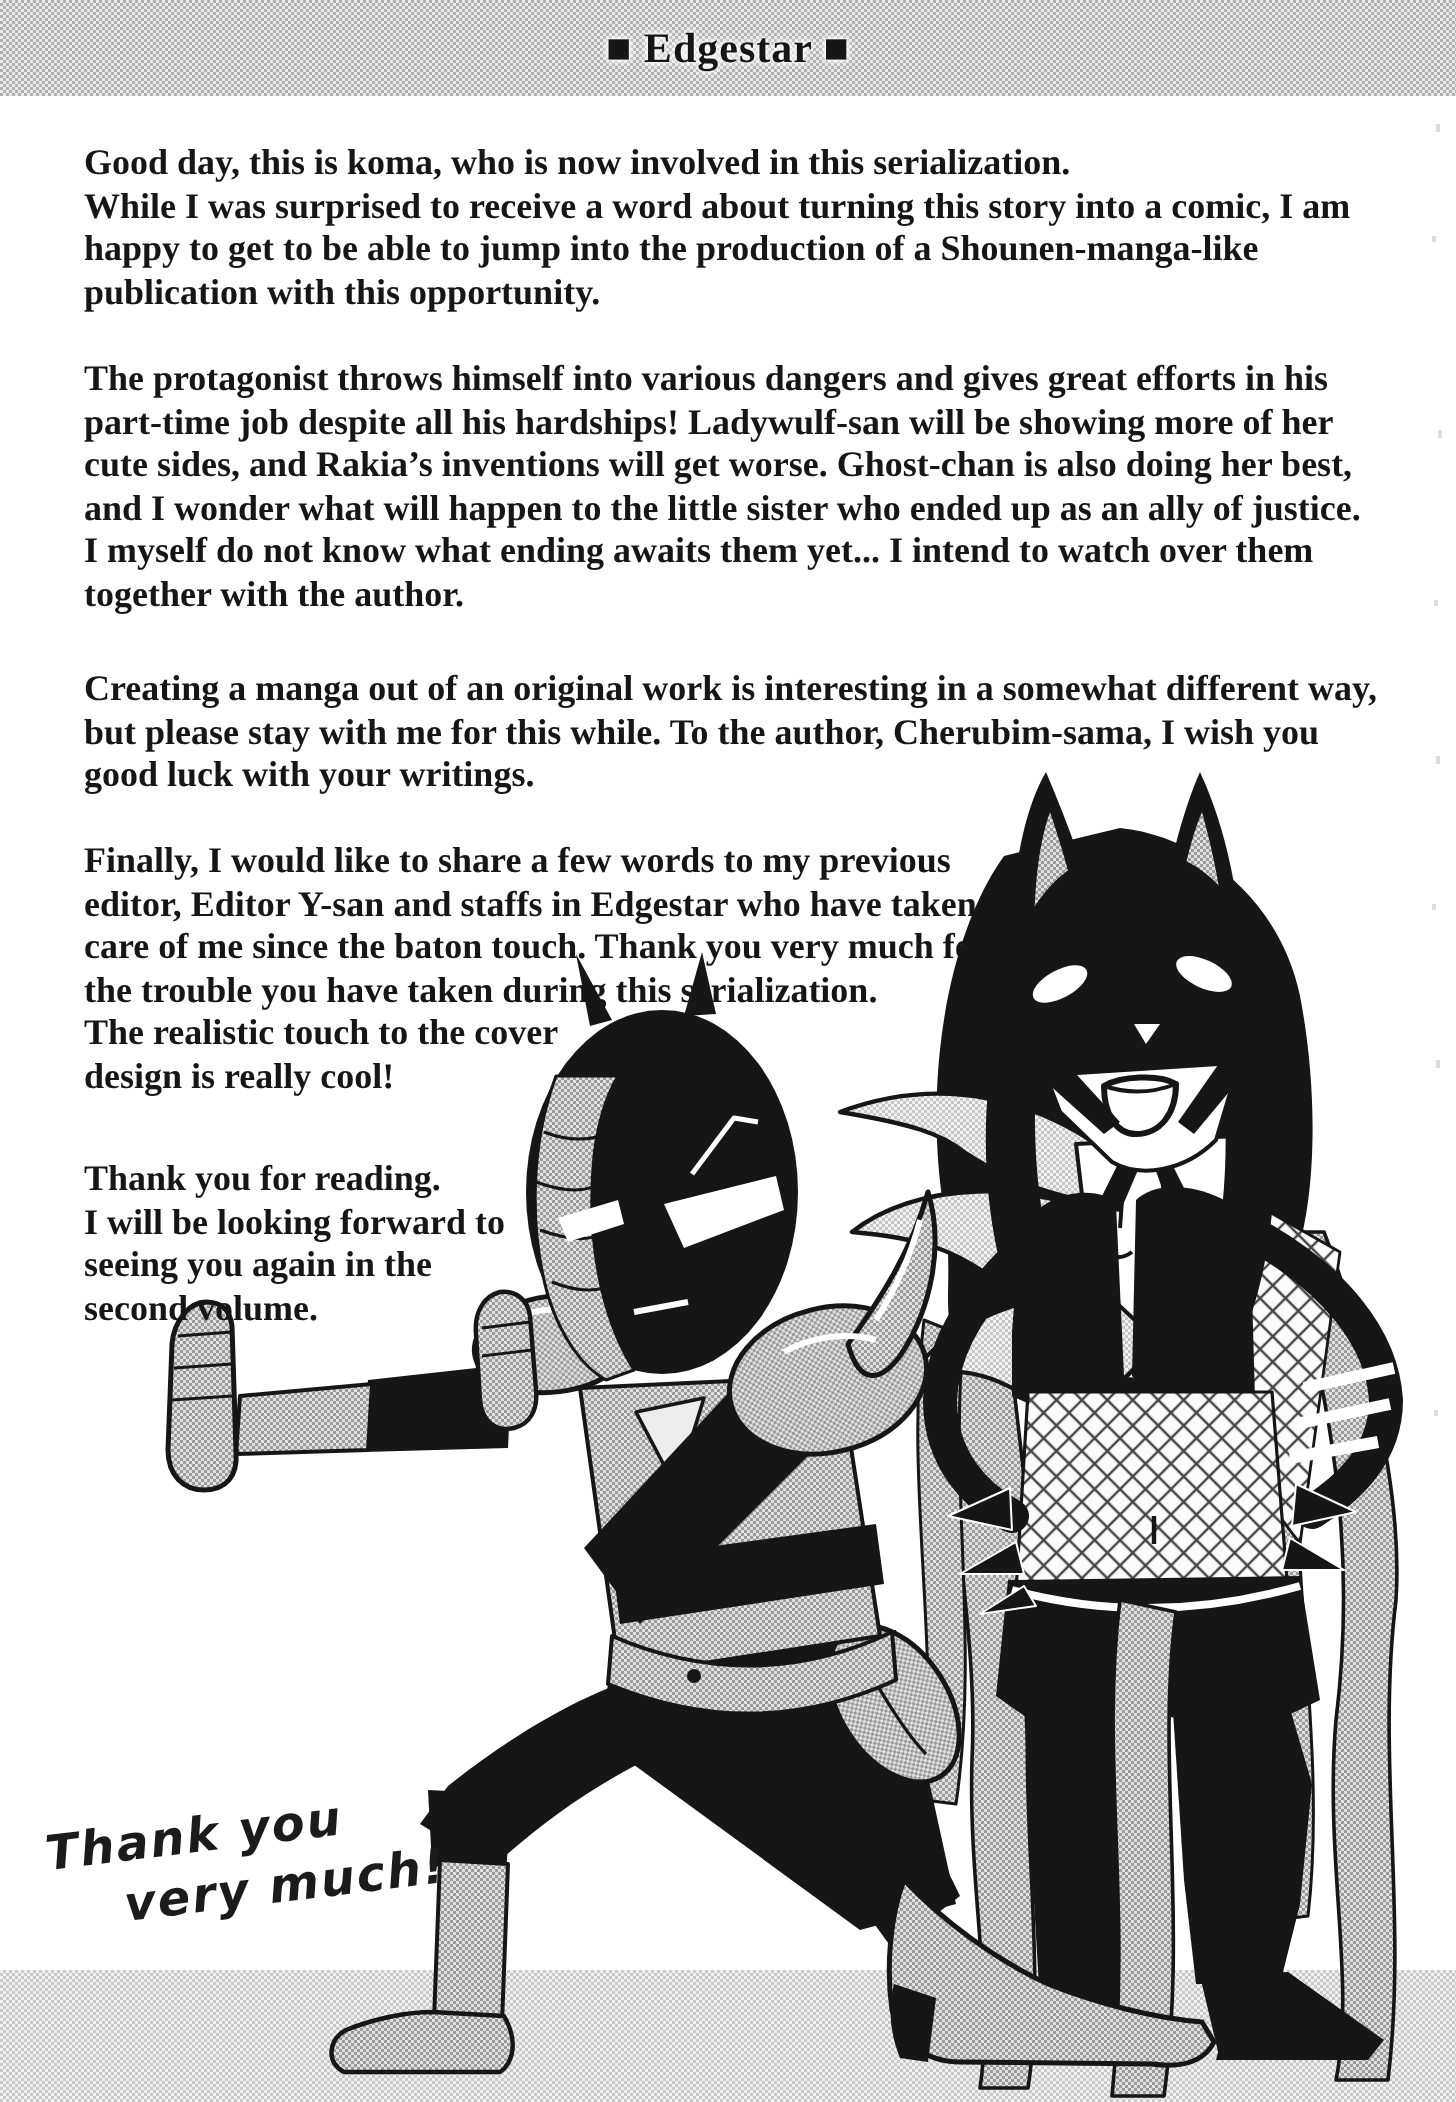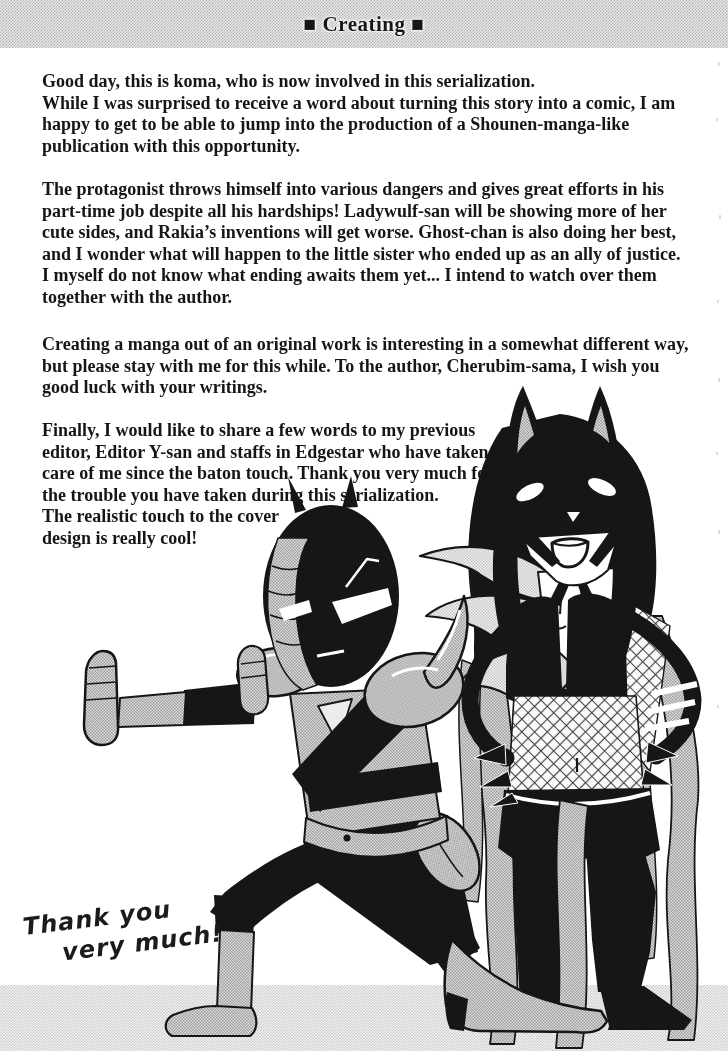--- a/index.html
+++ b/index.html
@@ -32,21 +32,21 @@
   .floor{position:absolute;left:0;top:985px;width:728px;height:66px;}
   .art{position:absolute;left:0;top:0;z-index:1;}
   .textlayer{position:absolute;left:0;top:16px;width:580px;height:1051px;z-index:2;pointer-events:none;}
 </style>
 </head>
 <body>
 
 <div class="page">
 
   <div class="header-band checker-dark">
-    <span class="page-title">■ Creating ■</span>
+    <span class="page-title">■ Edgestar ■</span>
   </div>
 
   <div class="floor checker-light"></div>
 
   <svg class="art" width="728" height="1051" viewBox="0 0 728 1051">
     <defs>
       <pattern id="ht" width="3" height="3" patternUnits="userSpaceOnUse">
         <rect width="3" height="3" fill="#e0e0e0"></rect>
         <path d="M0 0h1.5v1.5H0zM1.5 1.5h1.5v1.5H1.5z" fill="#9b9b9b"></path>
       </pattern>
@@ -214,19 +214,23 @@
 together with the author.</div>
     <div class="para p4">Finally, I would like to share a few words to my previous
 editor, Editor Y-san and staffs in Edgestar who have taken
 care of me since the baton touch. Thank you very much for
 the trouble you have taken during this serialization.
 The realistic touch to the cover
 design is really cool!</div>
     <div class="para p3">Creating a manga out of an original work is interesting in a somewhat different way,
 but please stay with me for this while. To the author, Cherubim-sama, I wish you
 good luck with your writings.</div>
+    <div class="para p5">Thank you for reading.
+I will be looking forward to
+seeing you again in the
+second volume.</div>
     <div class="handnote">
       <span class="l1">Thank you</span>
       <span class="l2">very much!</span>
     </div>
   </div>
 
 </div>
 
 </body></html>

